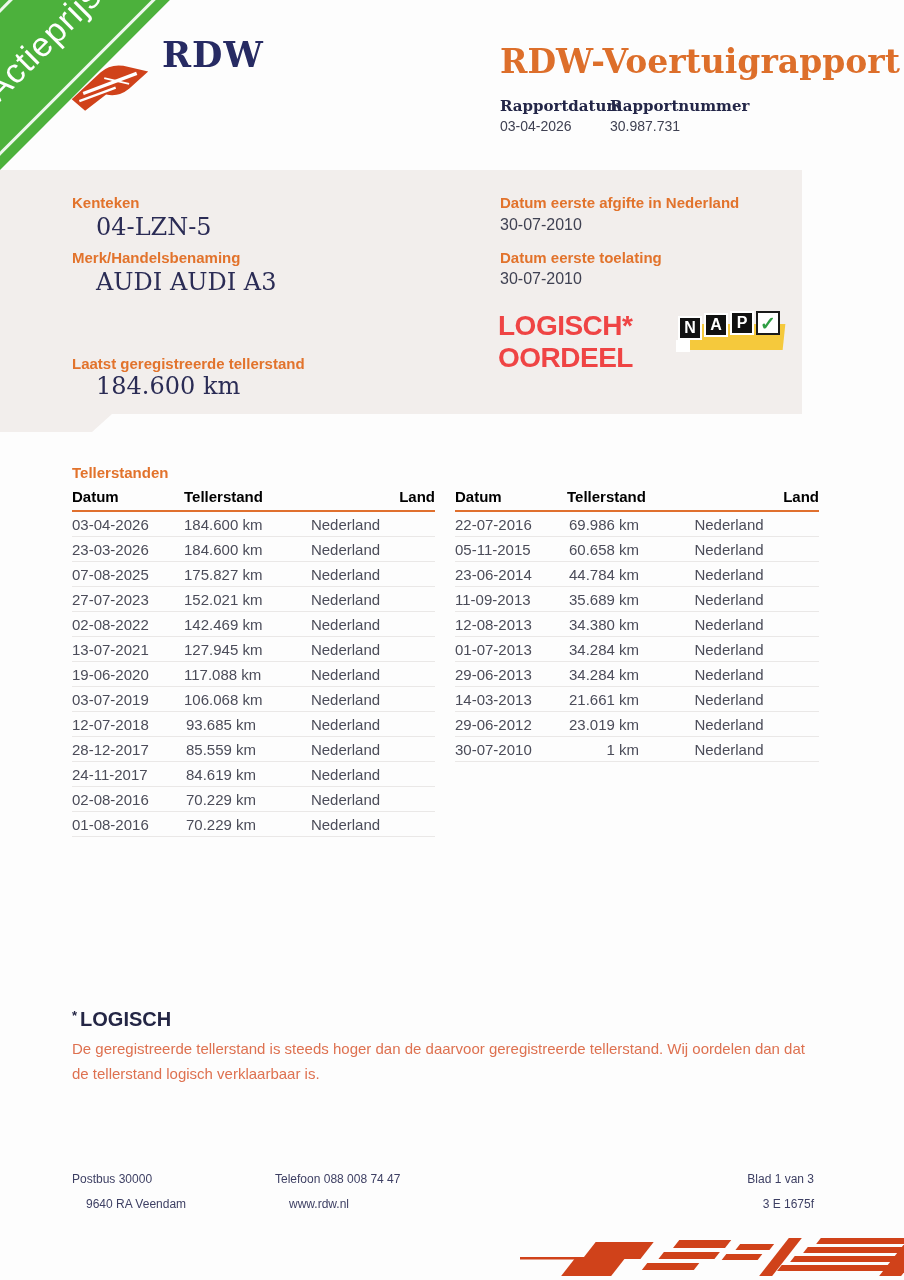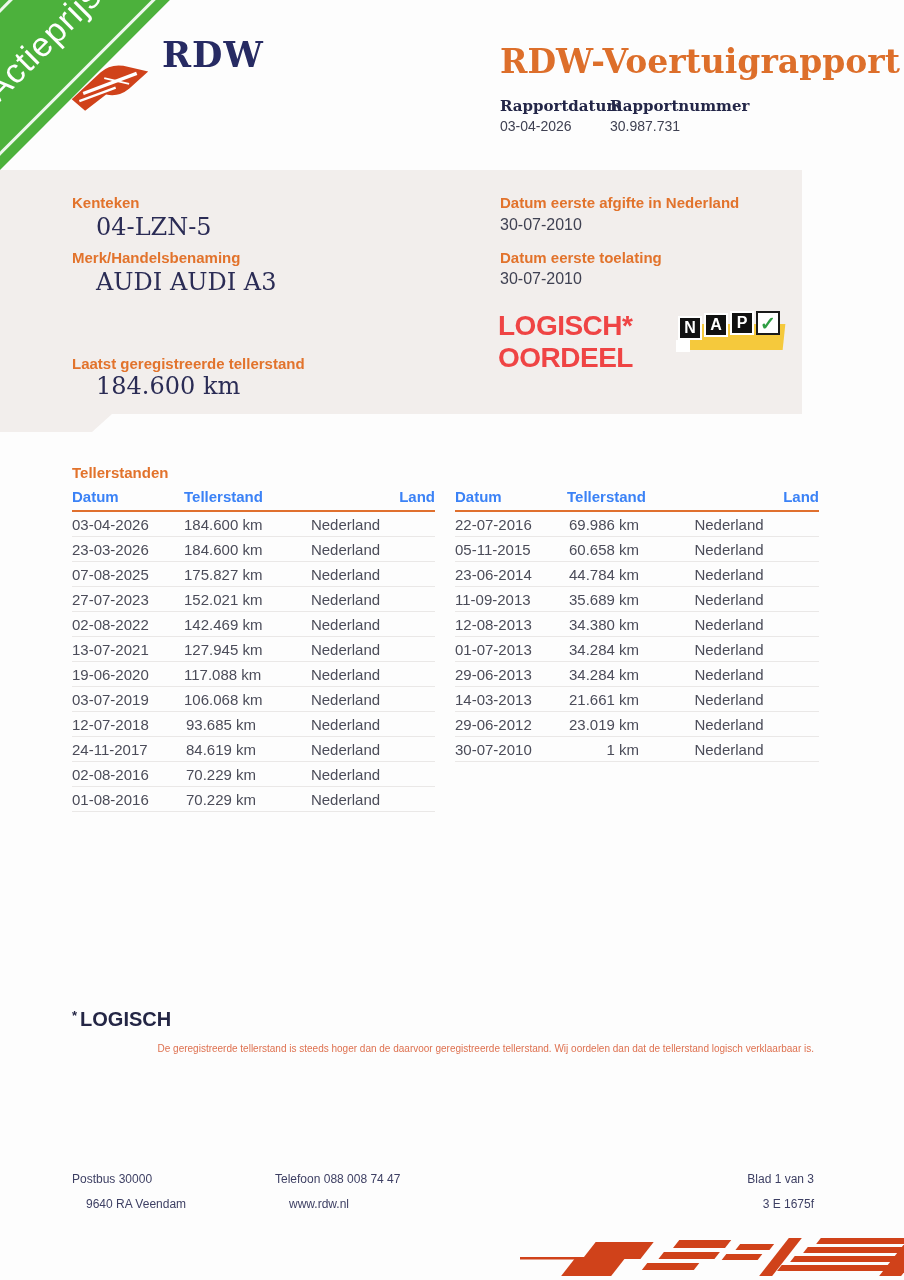--- a/index.html
+++ b/index.html
@@ -49,32 +49,32 @@
   .nap-n{left:2px;top:6px;} .nap-a{left:28px;top:3px;} .nap-p{left:54px;top:1px;}
   .nap-check{position:absolute;left:80px;top:1px;width:24px;height:24px;background:#ffffff;
           border:2px solid #1a1a1a;box-sizing:border-box;display:flex;align-items:center;
           justify-content:center;color:#2f9e44;font-size:19px;font-weight:bold;}
 
   
   .tables-title{position:absolute;left:72px;top:464px;font-size:15px;font-weight:bold;color:#e2732c;}
   .otable{position:absolute;top:486px;border-collapse:collapse;table-layout:fixed;
           font-size:15px;color:#4b4c59;}
   .otable-left{left:72px;width:363px;} .otable-right{left:455px;width:364px;}
-  .otable th{font-size:15px;font-weight:bold;color:#3b82f6;border-bottom:2px solid #e0702e;
+  .otable th{font-size:15px;font-weight:bold;color:#000000;border-bottom:2px solid #e0702e;
           padding:2px 0 5px;white-space:nowrap;text-align:left;}
   .otable th.col-land{text-align:right;}
   .otable td{padding:4px 0 3px;border-bottom:1px solid #eae8e7;white-space:nowrap;}
   .otable td:nth-child(2){text-align:right;}
   .otable td:nth-child(3){text-align:center;}
 
   
   .judge-head{position:absolute;left:72px;top:1008px;font-size:20px;font-weight:bold;color:#242645;}
   .judge-head .star{font-size:13px;vertical-align:6px;margin-right:3px;}
-  .judge-text{position:absolute;left:72px;top:1036px;width:742px;font-size:10px;line-height:25px;
-          color:#de7150;text-align:right;}
+  .judge-text{position:absolute;left:72px;top:1036px;width:742px;font-size:15px;line-height:25px;
+          color:#de7150;}
 
   
   .foot{position:absolute;font-size:12px;color:#3d3f63;white-space:nowrap;}
   .fy1{top:1172px;} .fy2{top:1197px;margin-left:14px;}
   .fx1{left:72px;} .fx2{left:275px;} .fx3{right:90px;text-align:right;}
 
   .foot-graphic{position:absolute;left:520px;top:1234px;width:384px;height:46px;}
 </style>
 </head>
 <body>
@@ -183,20 +183,25 @@
           <td>Nederland</td>
         </tr>
         <tr>
           <td>03-07-2019</td>
           <td>106.068 km</td>
           <td>Nederland</td>
         </tr>
         <tr>
           <td>12-07-2018</td>
           <td>93.685 km</td>
+          <td>Nederland</td>
+        </tr>
+        <tr>
+          <td>28-12-2017</td>
+          <td>85.559 km</td>
           <td>Nederland</td>
         </tr>
         <tr>
           <td>24-11-2017</td>
           <td>84.619 km</td>
           <td>Nederland</td>
         </tr>
         <tr>
           <td>02-08-2016</td>
           <td>70.229 km</td>

